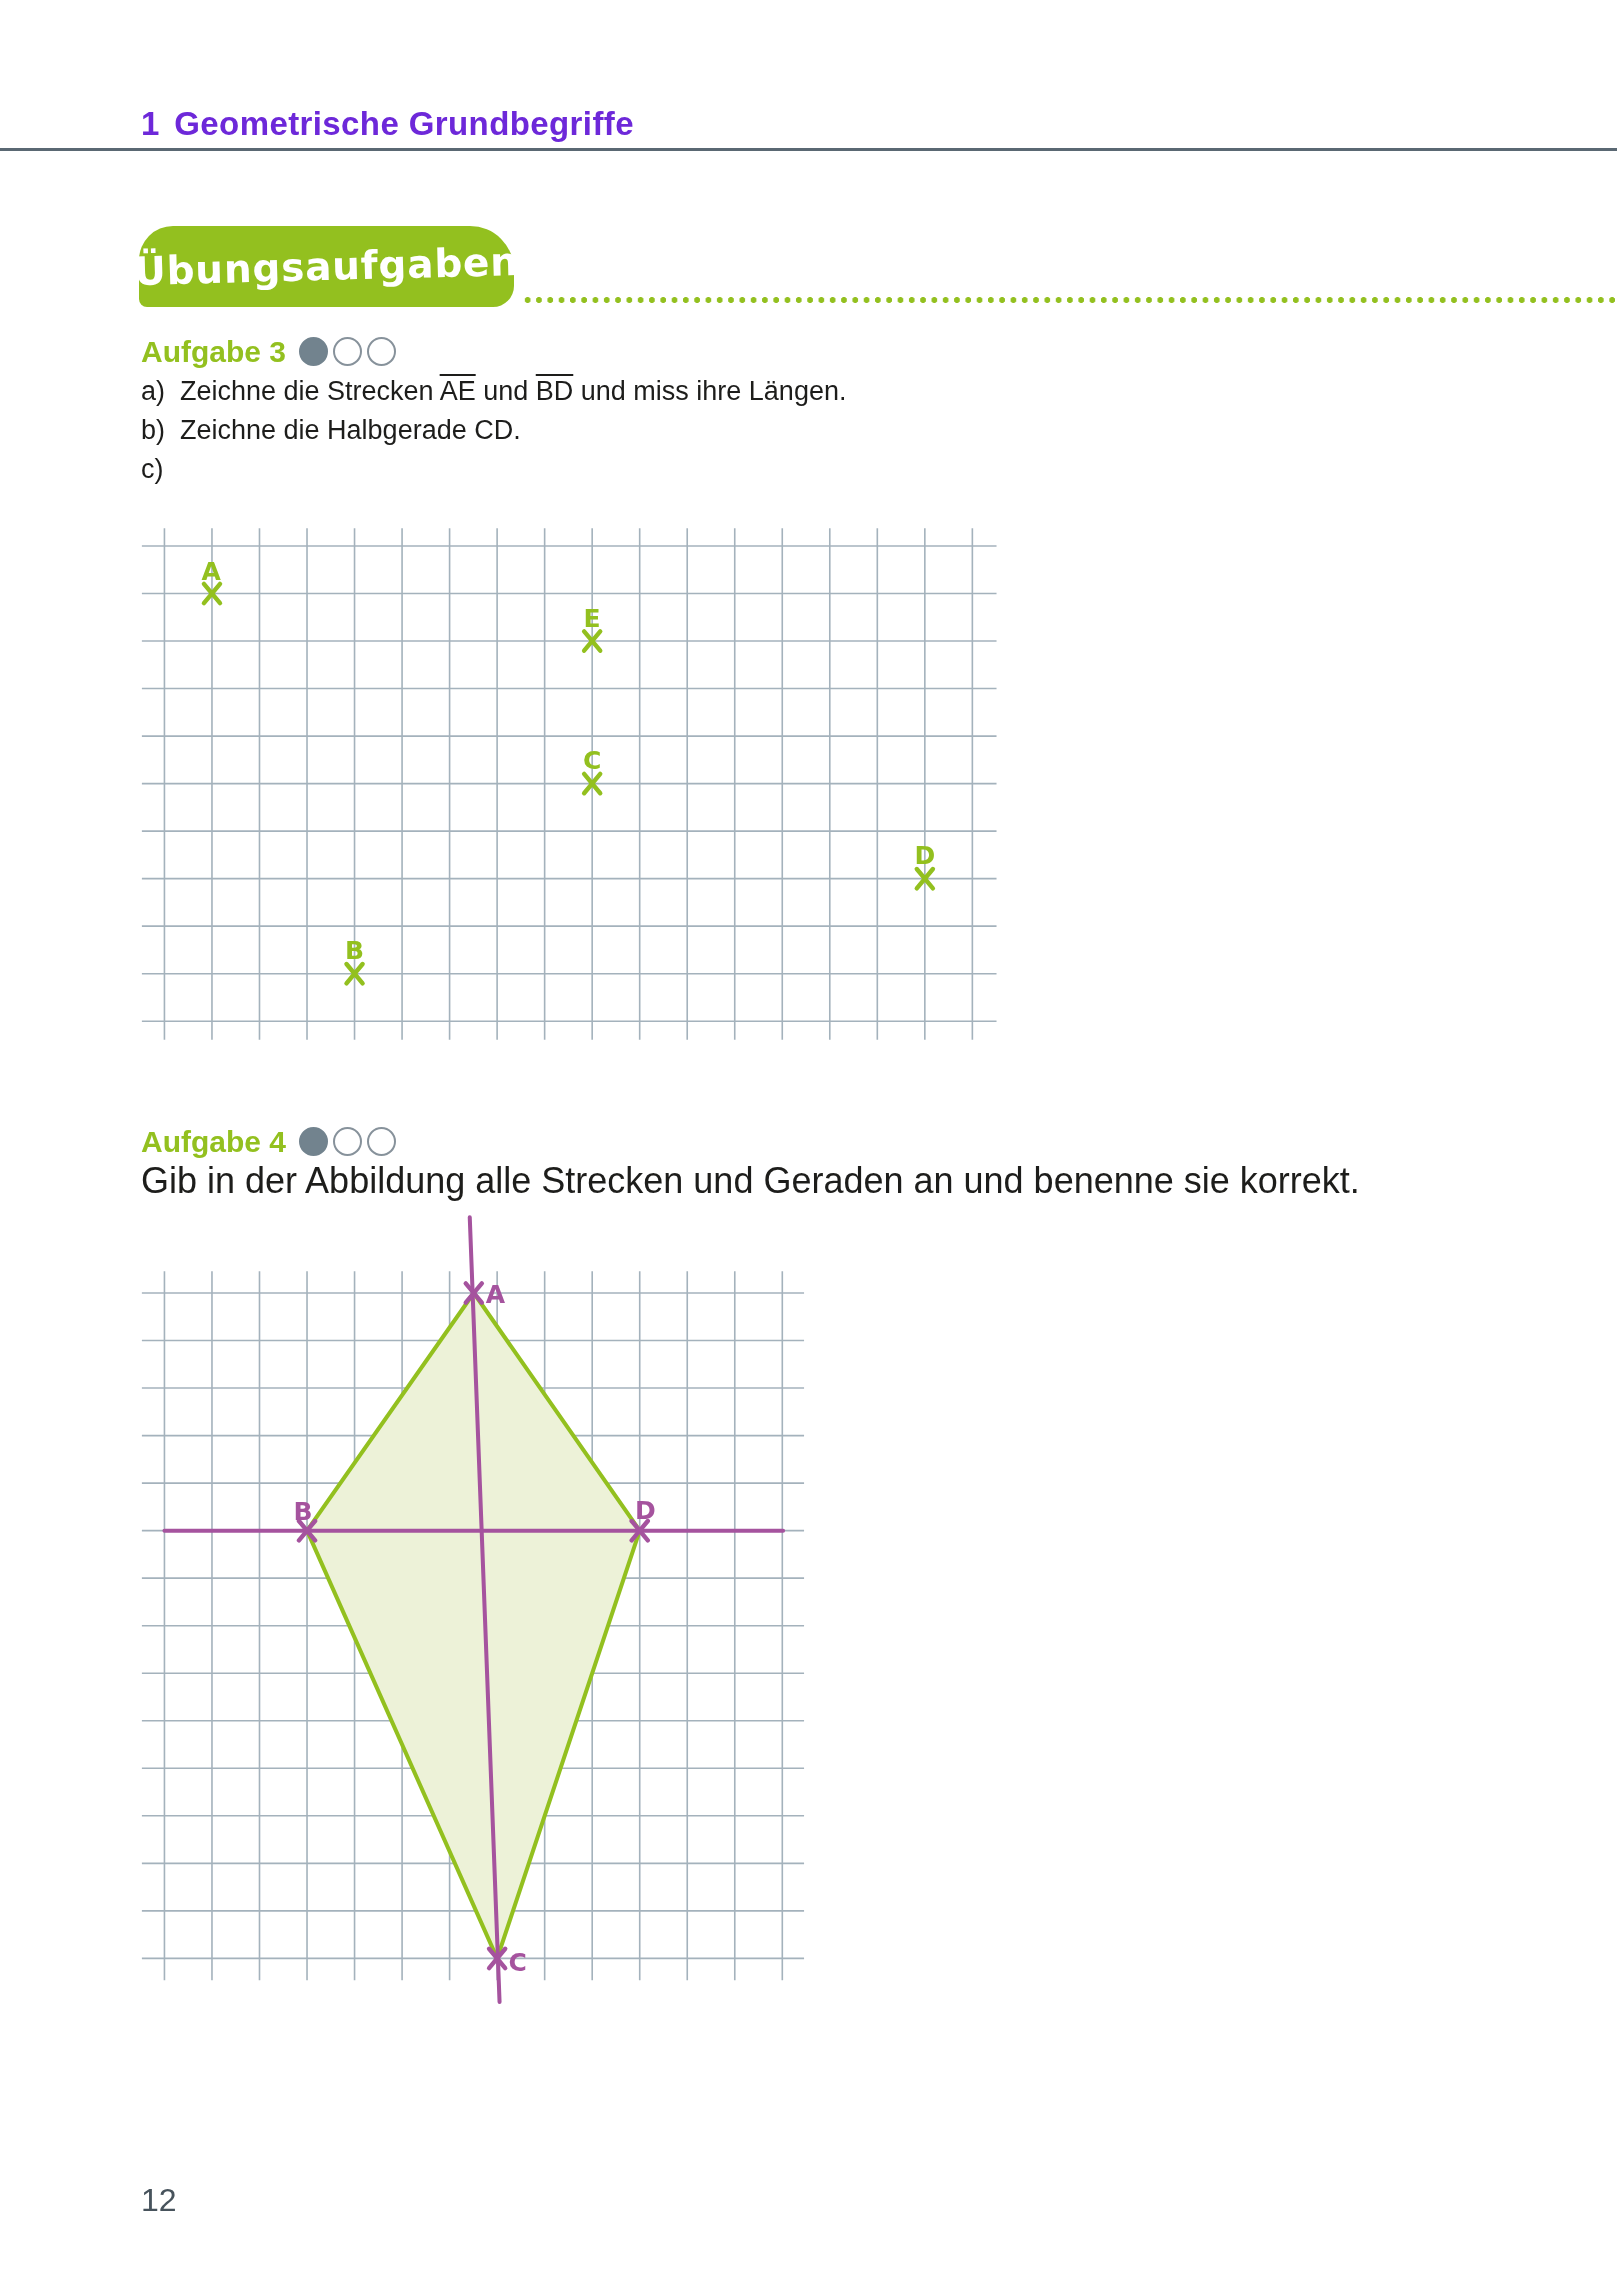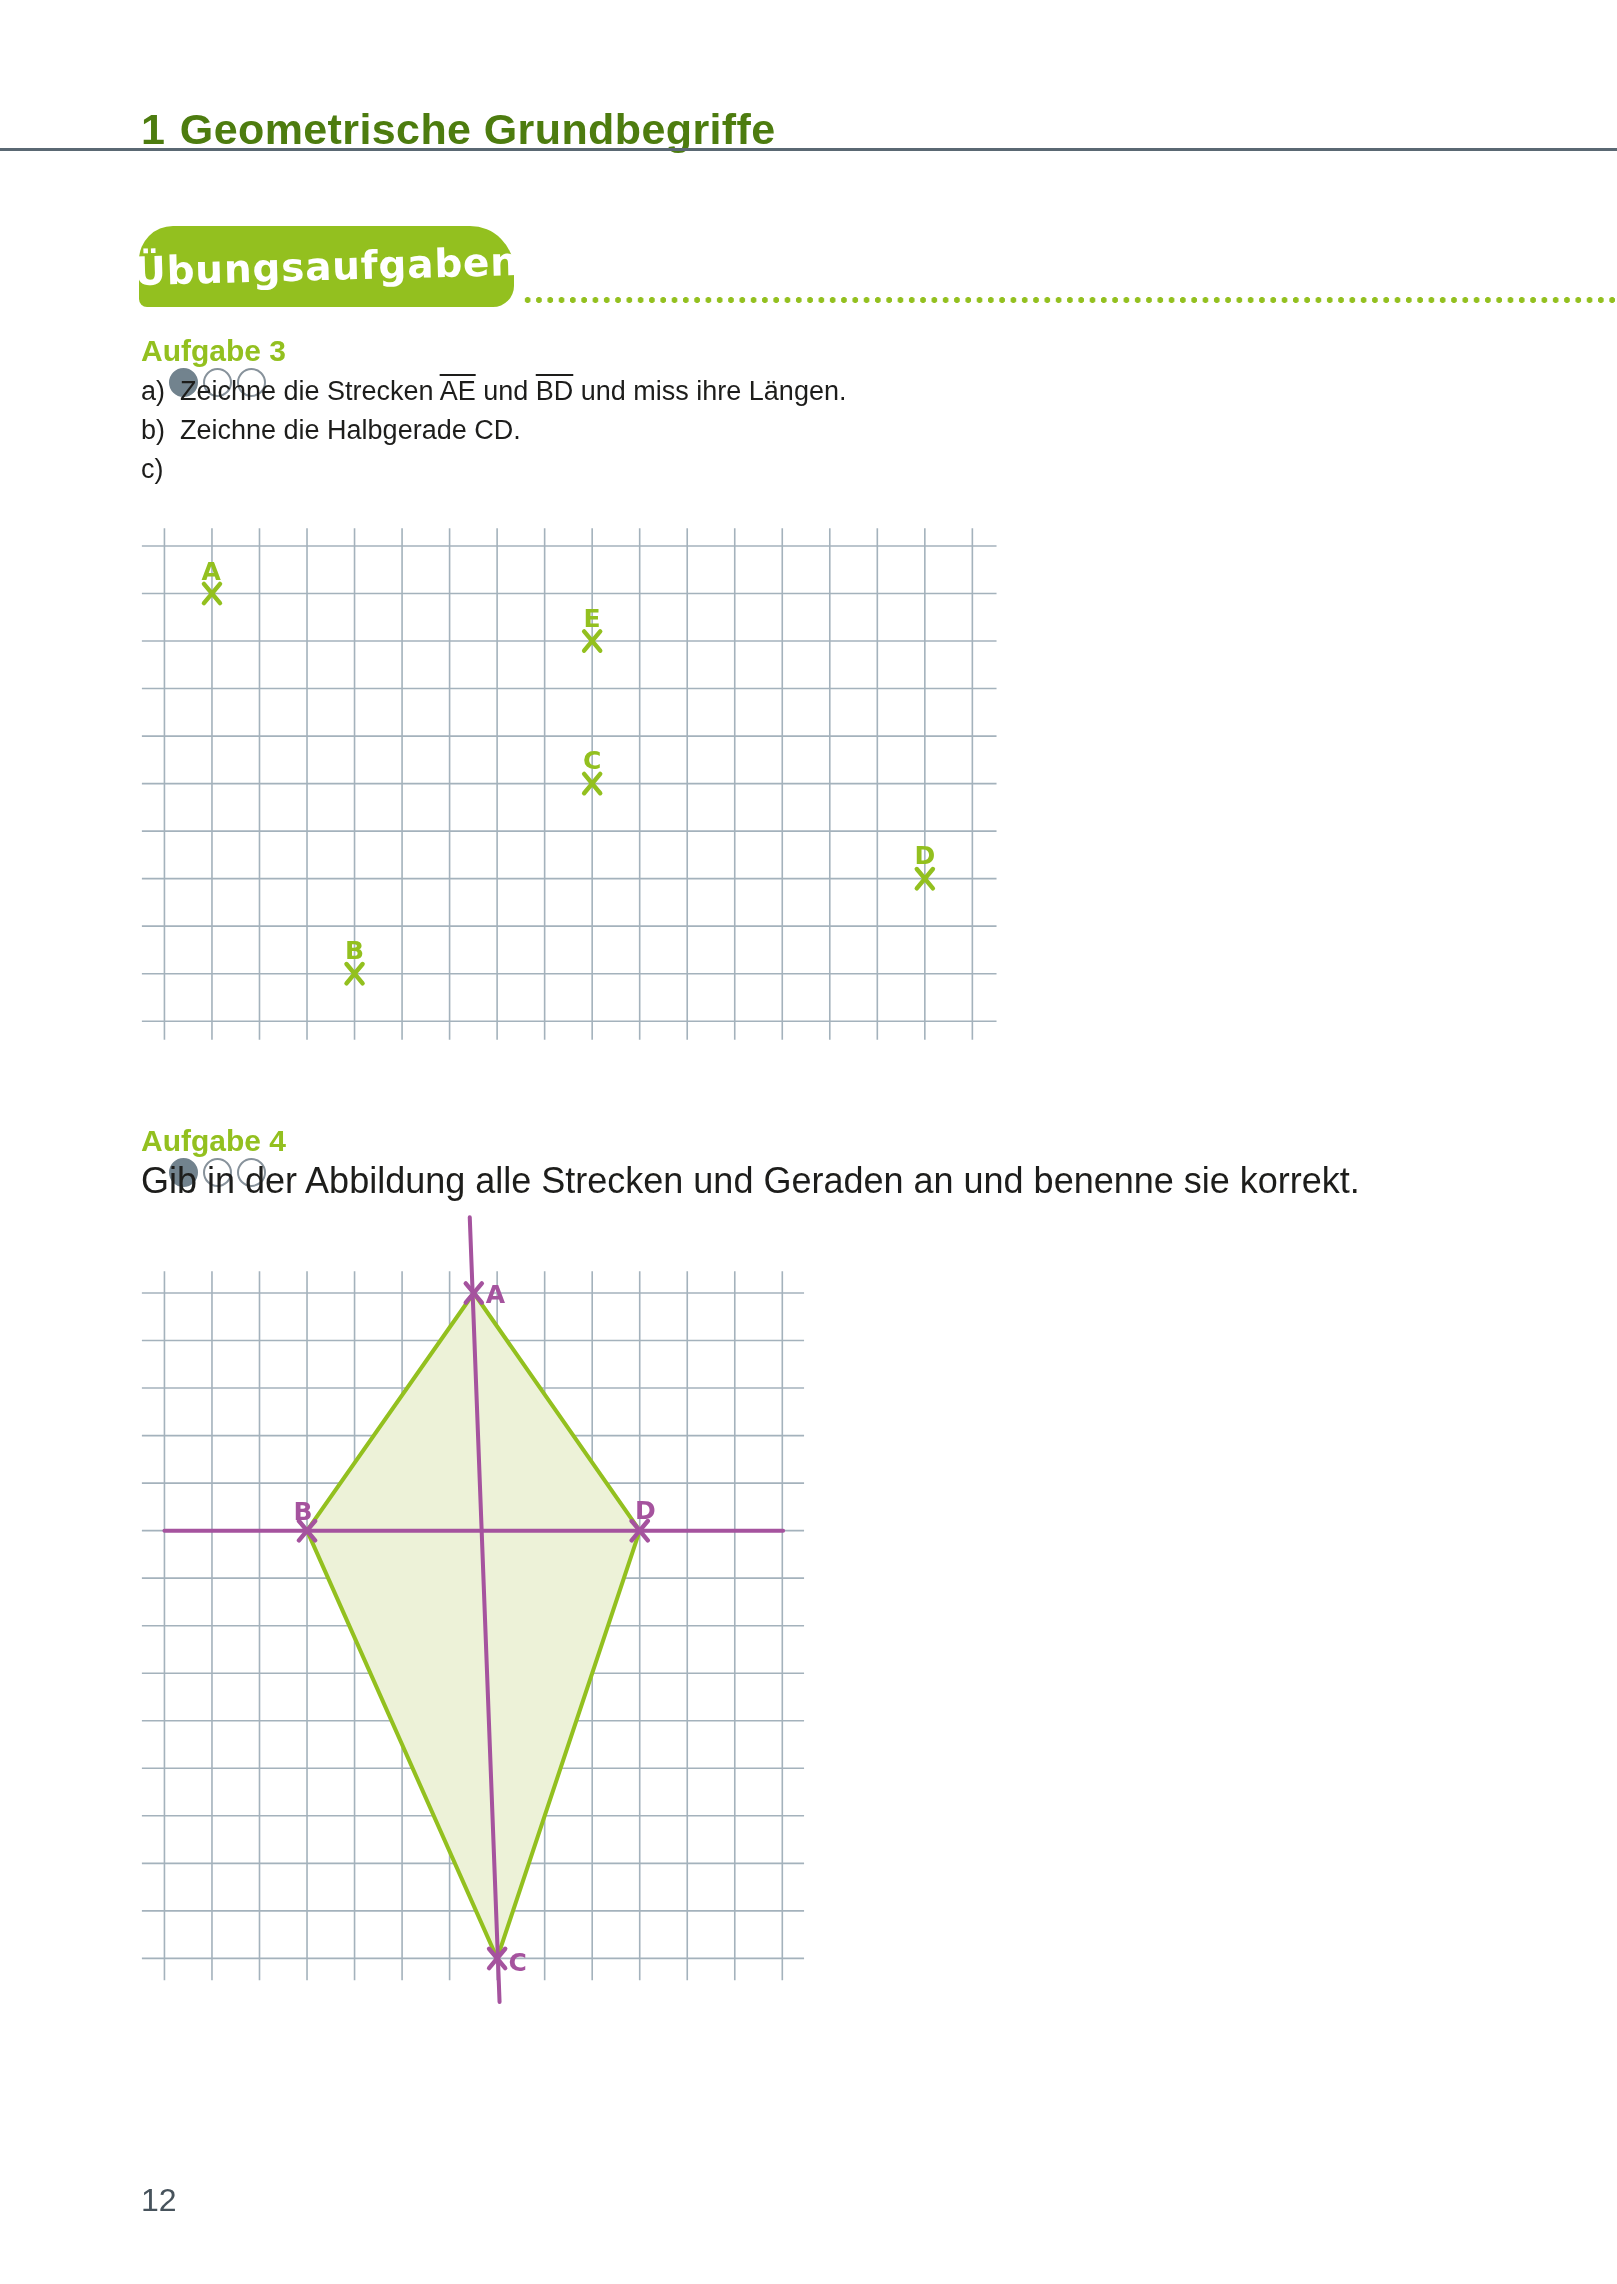--- a/index.html
+++ b/index.html
@@ -2,33 +2,33 @@
 <html style="font-size:13px"><head>
 <meta charset="utf-8">
 <style>
   html,body{margin:0;padding:0;}
   body{
     width:1618px;height:2284px;position:relative;background:#ffffff;
     font-family:"Liberation Sans",sans-serif;overflow:hidden;
   }
   .abs{position:absolute;}
   
-  .page-header{left:141px;top:105px;font-size:43px;font-weight:600;color:#4d7c0f;letter-spacing:0.4px;white-space:nowrap;}
+  .page-header{left:141px;top:105px;font-size:33px;font-weight:600;color:#6d28d9;letter-spacing:0.4px;white-space:nowrap;}
   .page-header .num{margin-right:14.5px;}
   .header-rule{left:0;top:148px;width:1618px;height:3.2px;background:#5a6873;}
   
   .badge{left:139px;top:226px;width:375px;height:81px;background:#93c01f;
     border-radius:34px 44px 21px 8px;display:flex;align-items:center;justify-content:center;}
   .badge-text{color:#fff;font-size:39px;font-weight:bold;font-family:"DejaVu Sans",sans-serif;
     transform:rotate(-1.5deg);letter-spacing:0.8px;}
   .dotted{left:522px;top:296px;width:1096px;height:8px;
     background-image:radial-gradient(circle at 50% 50%,#93c01f 2.7px,transparent 3.2px);
     background-size:11.3px 8px;background-repeat:repeat-x;}
   
-  .ex-heading{display:flex;align-items:center;height:35px;flex-direction:column;}
+  .ex-heading{display:flex;align-items:center;height:35px;}
   #ex3-heading{left:141px;top:334px;}
   #ex4-heading{left:141px;top:1118px;margin-top:6px;}
   .ex-label{color:#93c01f;font-weight:bold;font-size:30px;margin-right:13px;white-space:nowrap;}
   .dots{display:flex;align-items:center;}
   .dot{width:25px;height:25px;border-radius:50%;border:2px solid #87929b;background:#fff;margin-right:4.8px;}
   .dot.filled{background:#72838e;border-color:#72838e;}
   
   .tasks{left:141px;top:372px;font-size:27px;color:#1d1d1b;}
   .task-line{display:flex;line-height:39px;white-space:nowrap;}
   .task-prefix{width:39px;flex:0 0 39px;}

